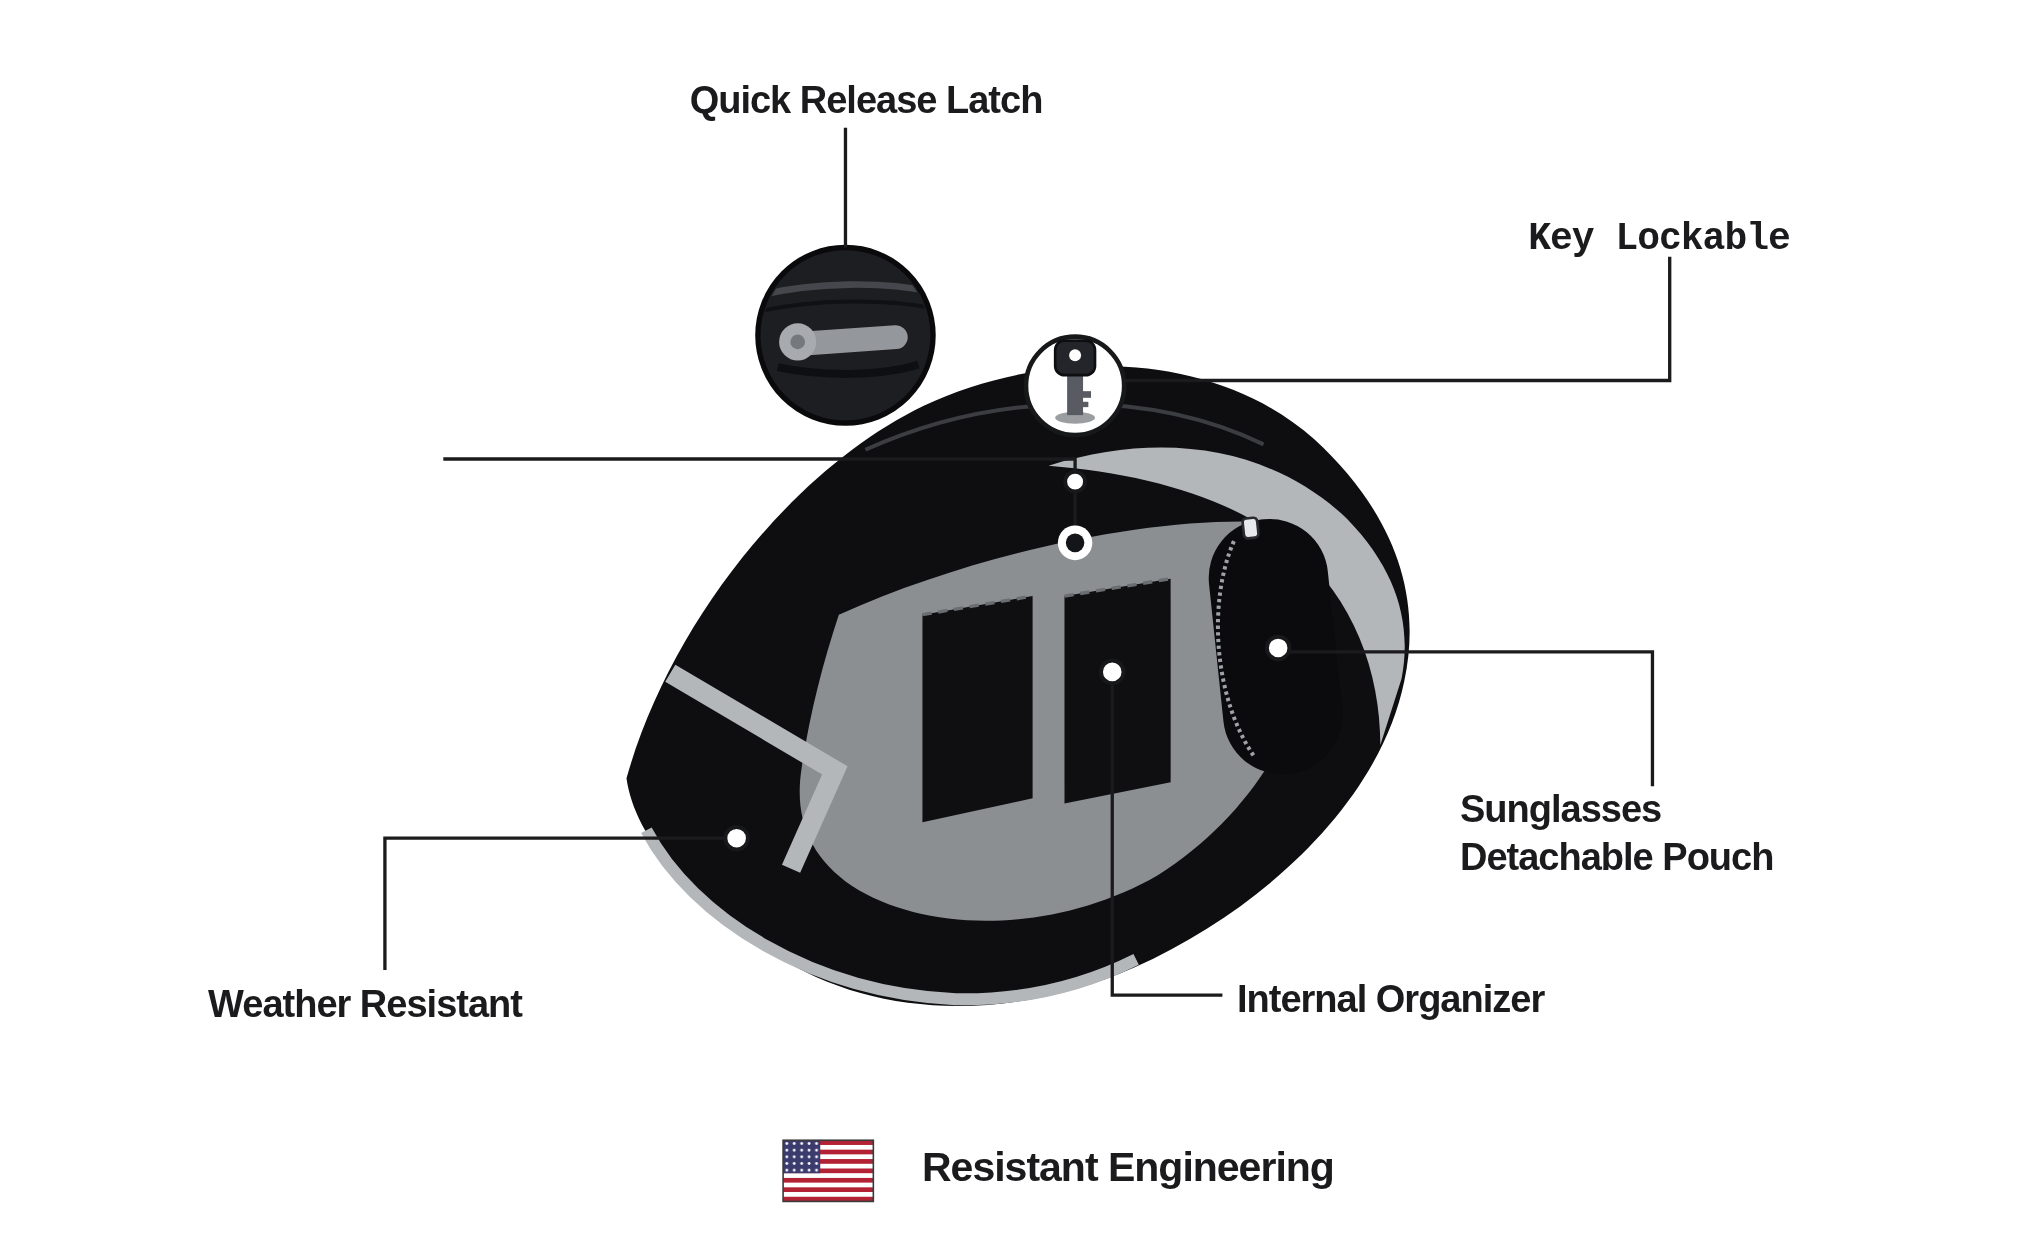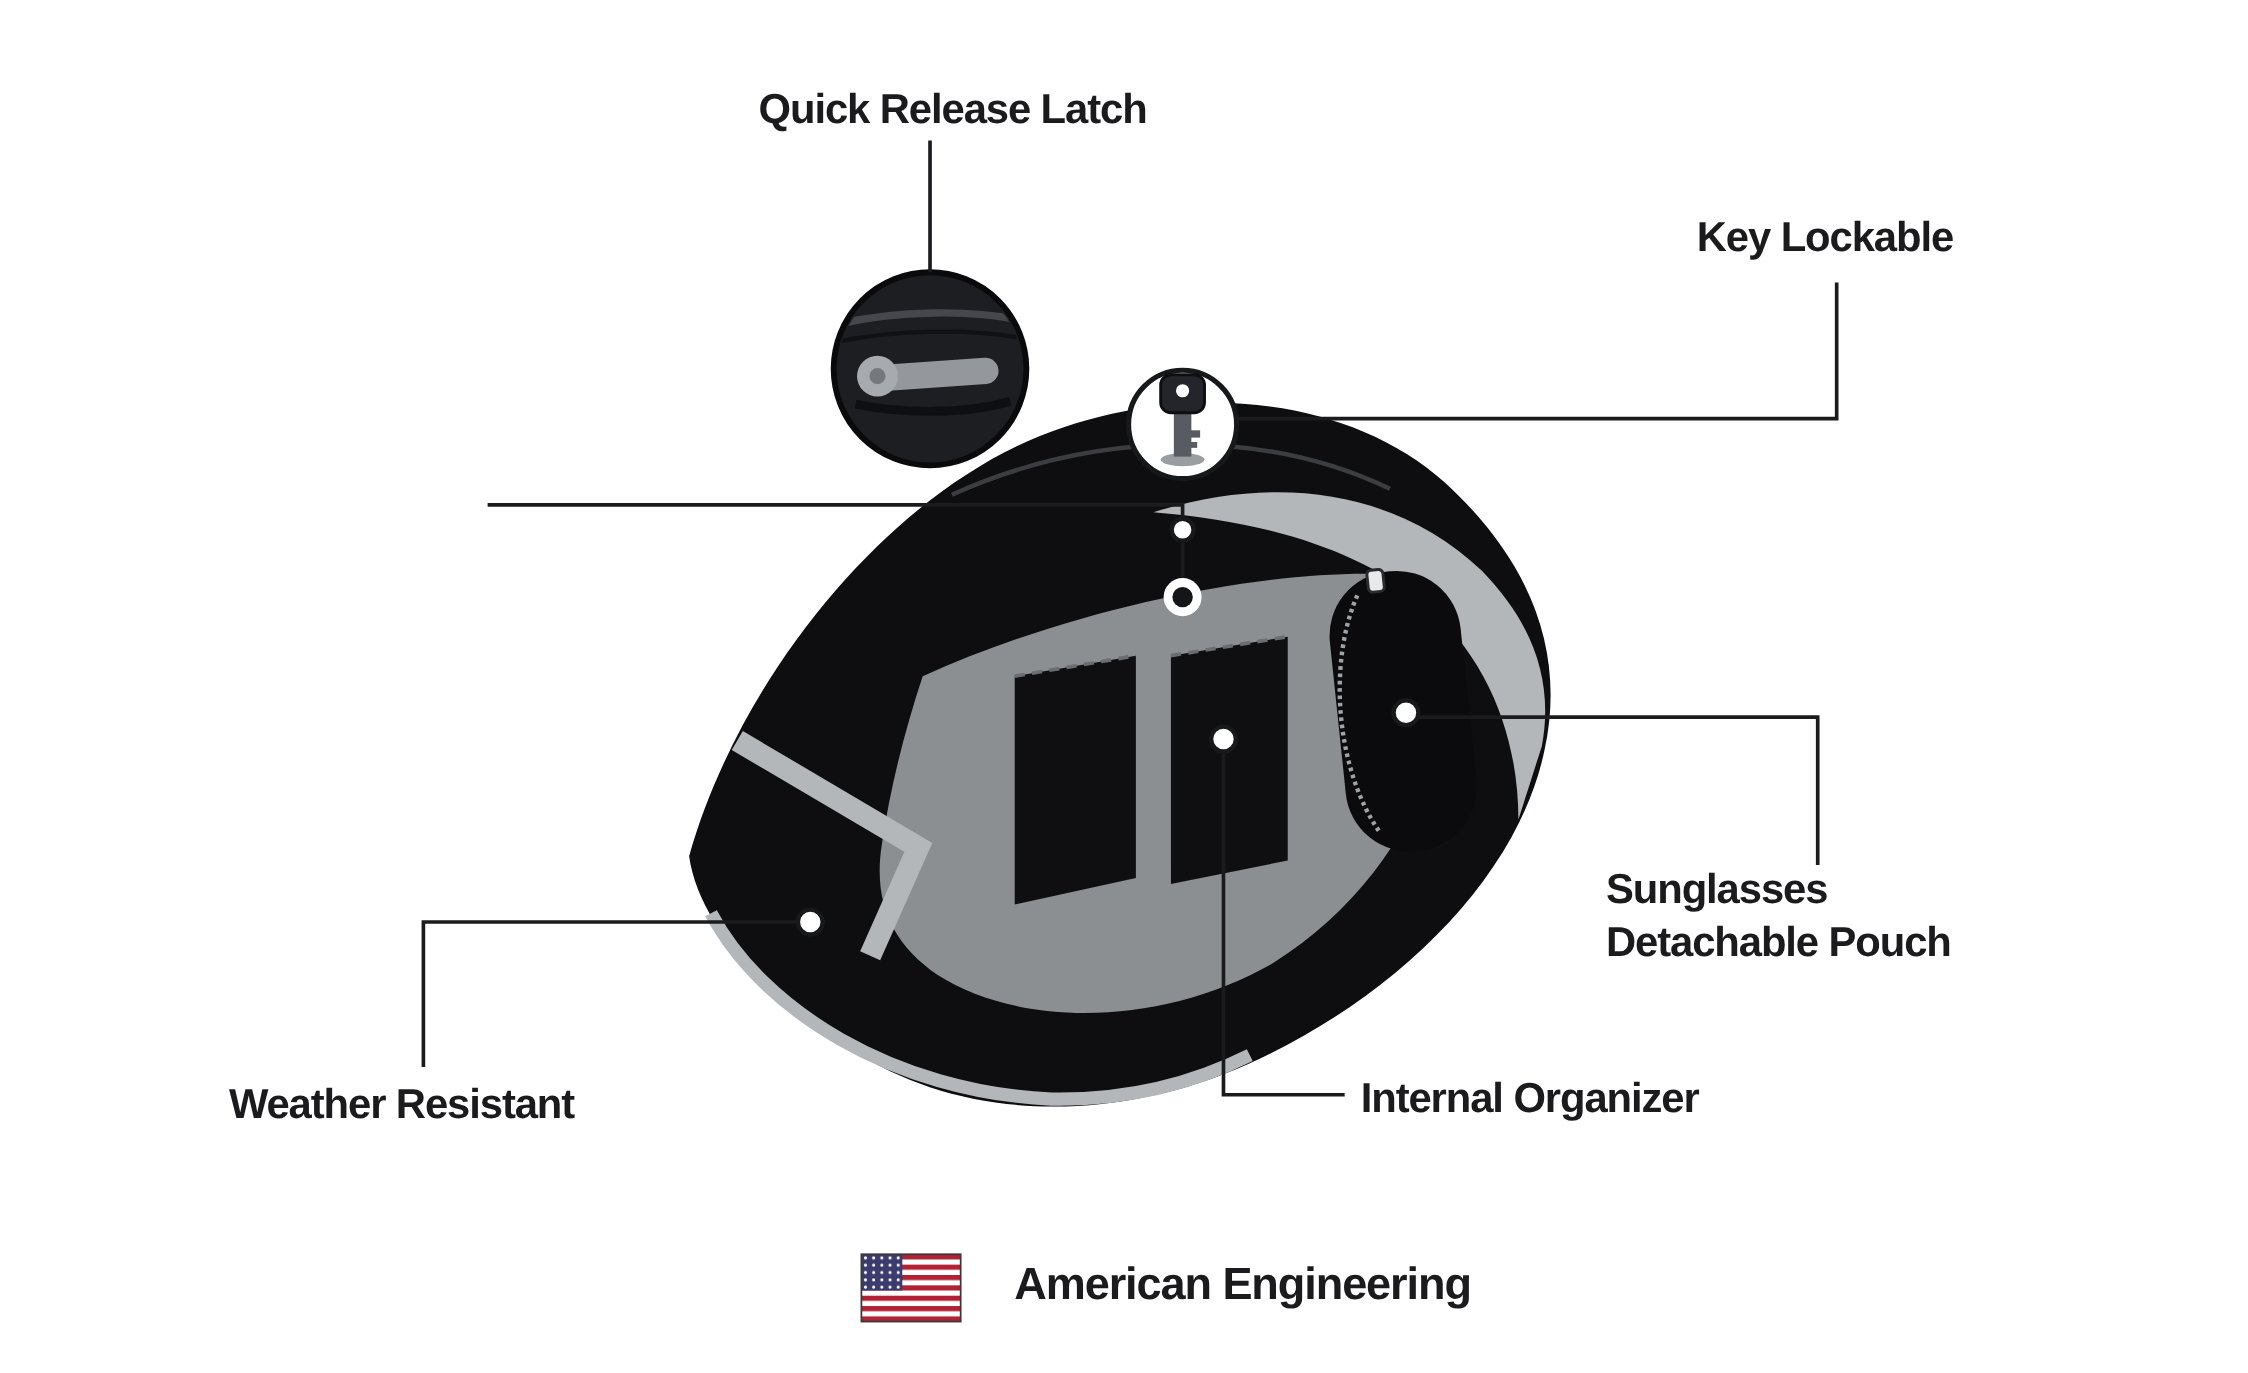--- a/index.html
+++ b/index.html
@@ -146,27 +146,27 @@
 
     <g transform="translate(590,857)">
       <rect width="68" height="46" fill="url(#flagStripes)"></rect>
       <rect width="28" height="24.8" fill="url(#flagStars)"></rect>
       <rect width="68" height="46" fill="none" stroke="#3a3a3a" stroke-width="1.2"></rect>
     </g>
   </svg>
 
   <div class="label centered" style="left:866px;top:76px;">Quick Release Latch</div>
 
-  <div class="label centered" style="left:1659px;top:192px;">Key Lockable</div>
+  <div class="label centered" style="left:1659px;top:215px;font-family:Liberation Mono, monospace;">Key Lockable</div>
 
 
   <div class="label centered" style="left:365px;top:980px;">Weather Resistant</div>
 
   <div class="label" style="left:1237px;top:975px;">Internal Organizer</div>
 
   <div class="label" style="left:1460px;top:785px;">
     <div>Sunglasses</div>
     <div>Detachable Pouch</div>
   </div>
 
-  <div class="footer-text">American Engineering</div>
+  <div class="footer-text">Resistant Engineering</div>
 
 </div>
 
 </body></html>

